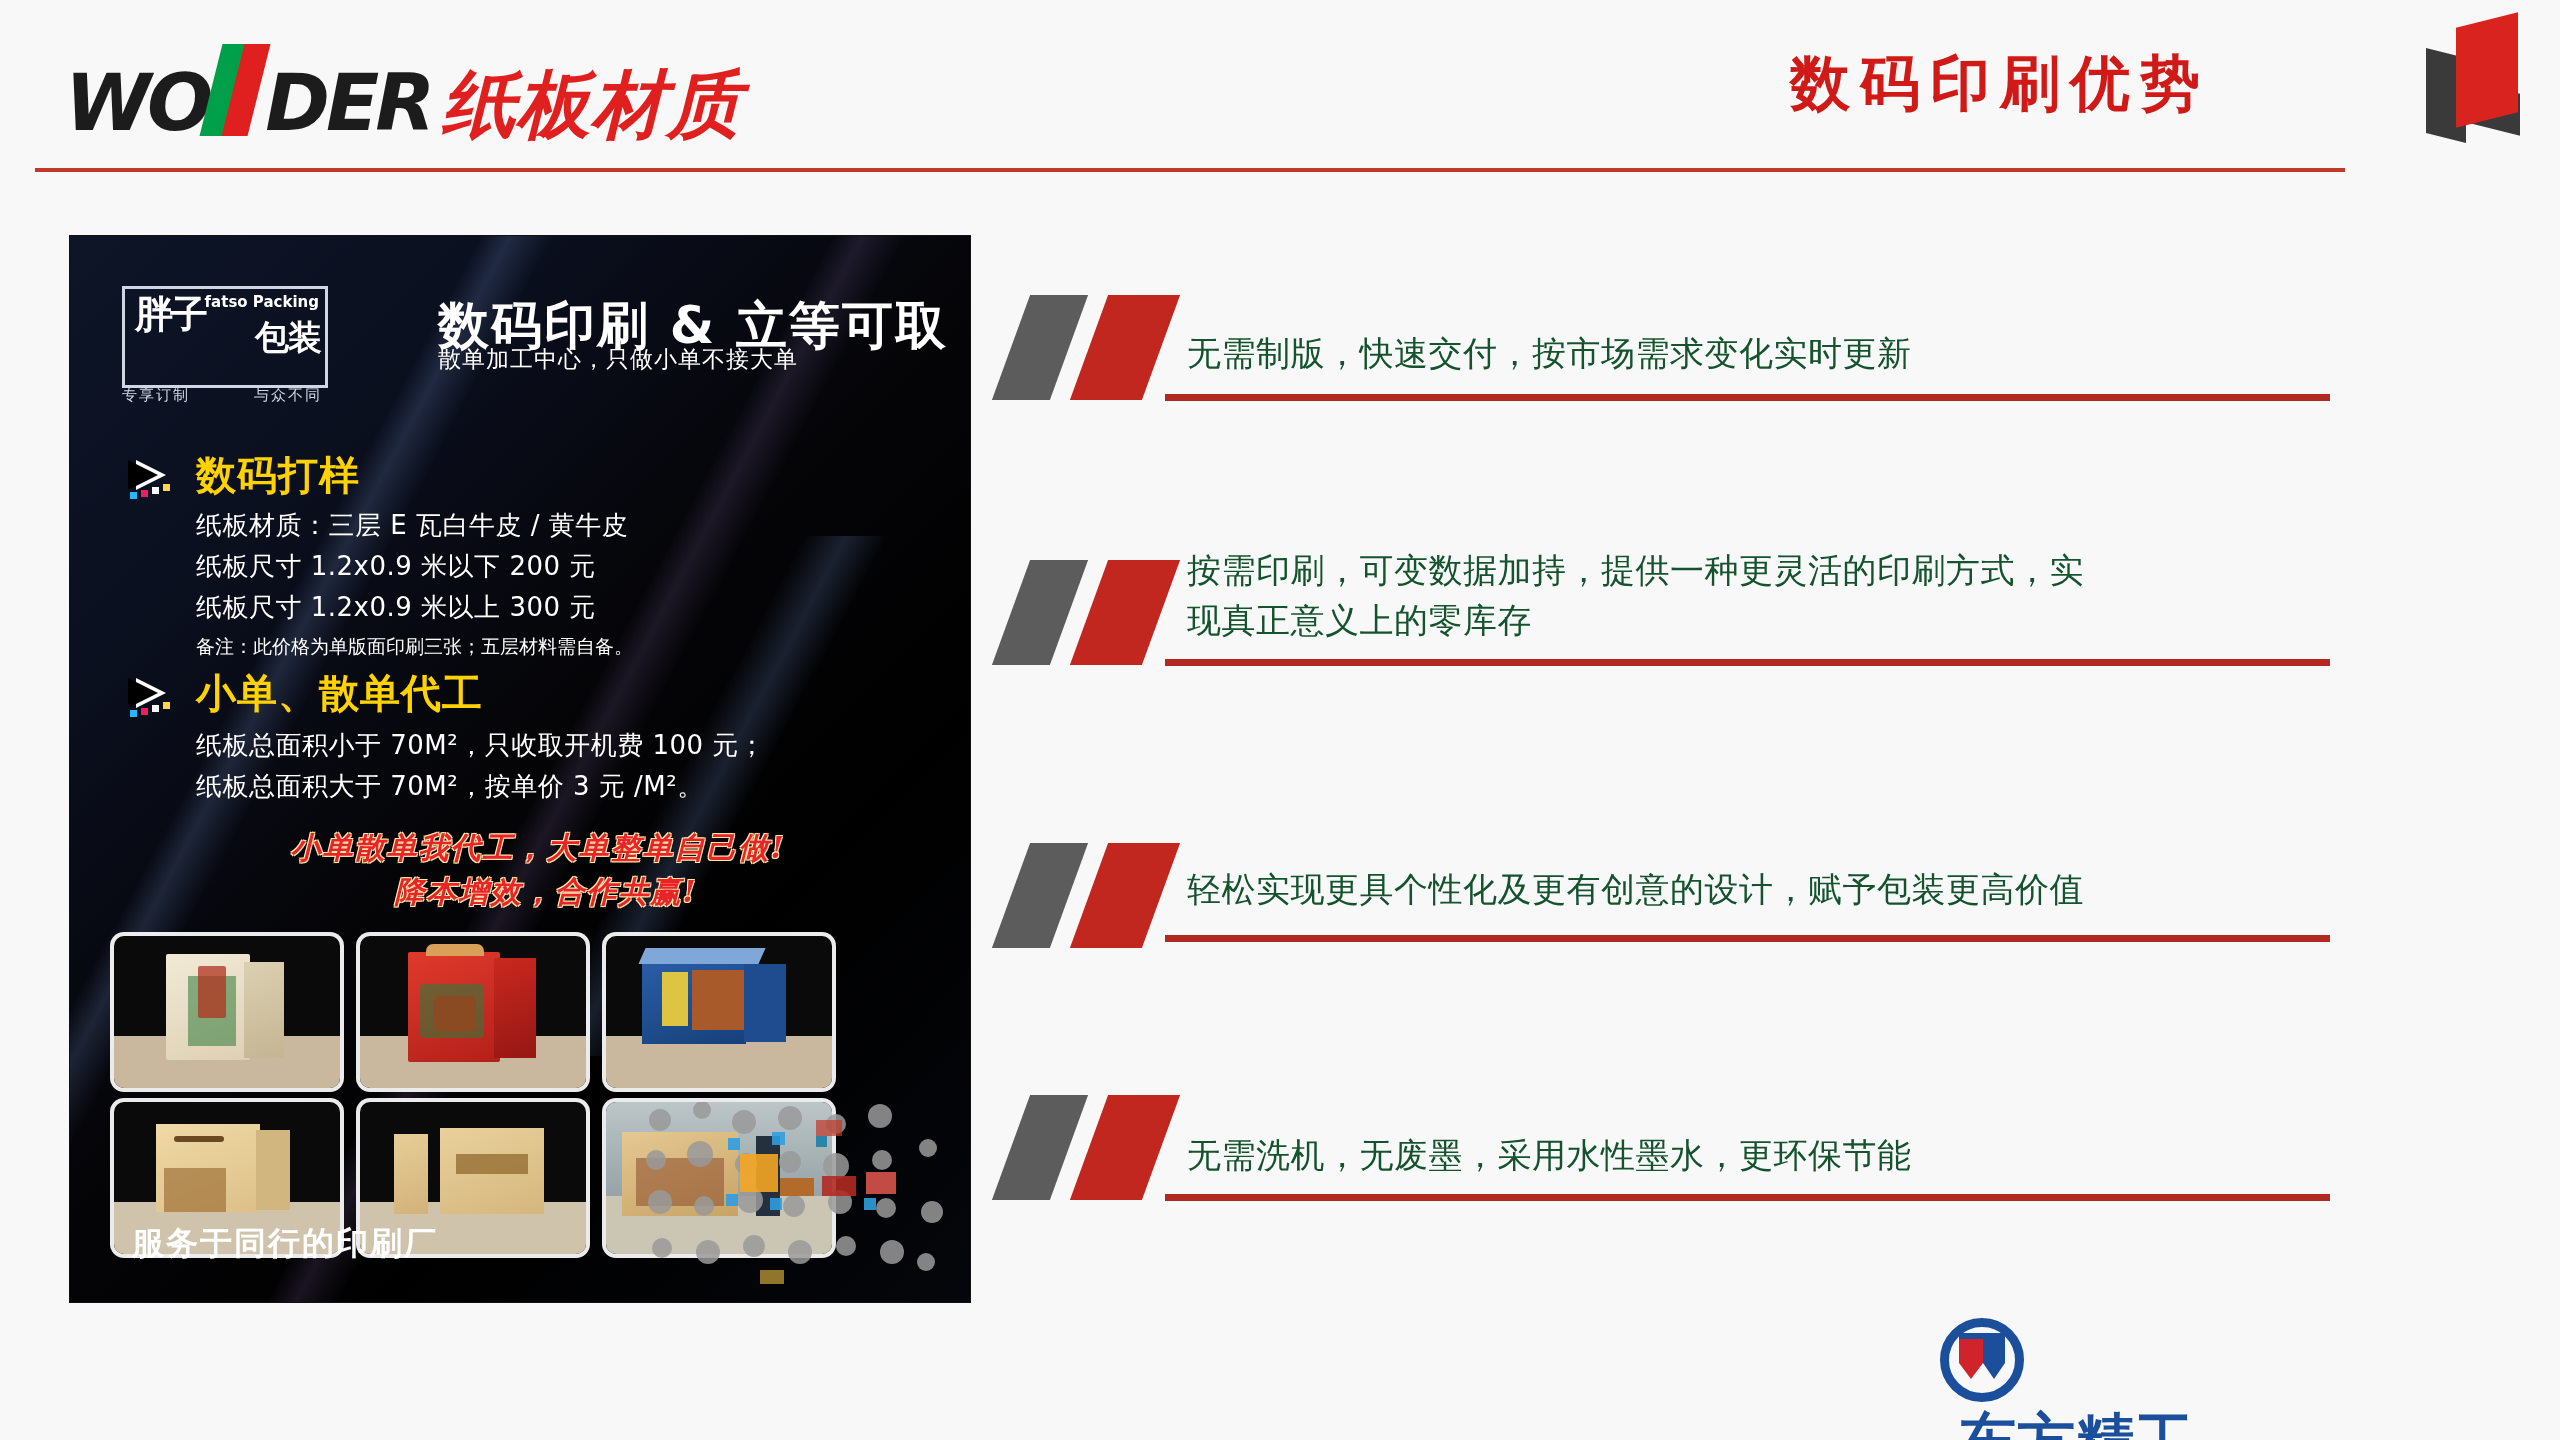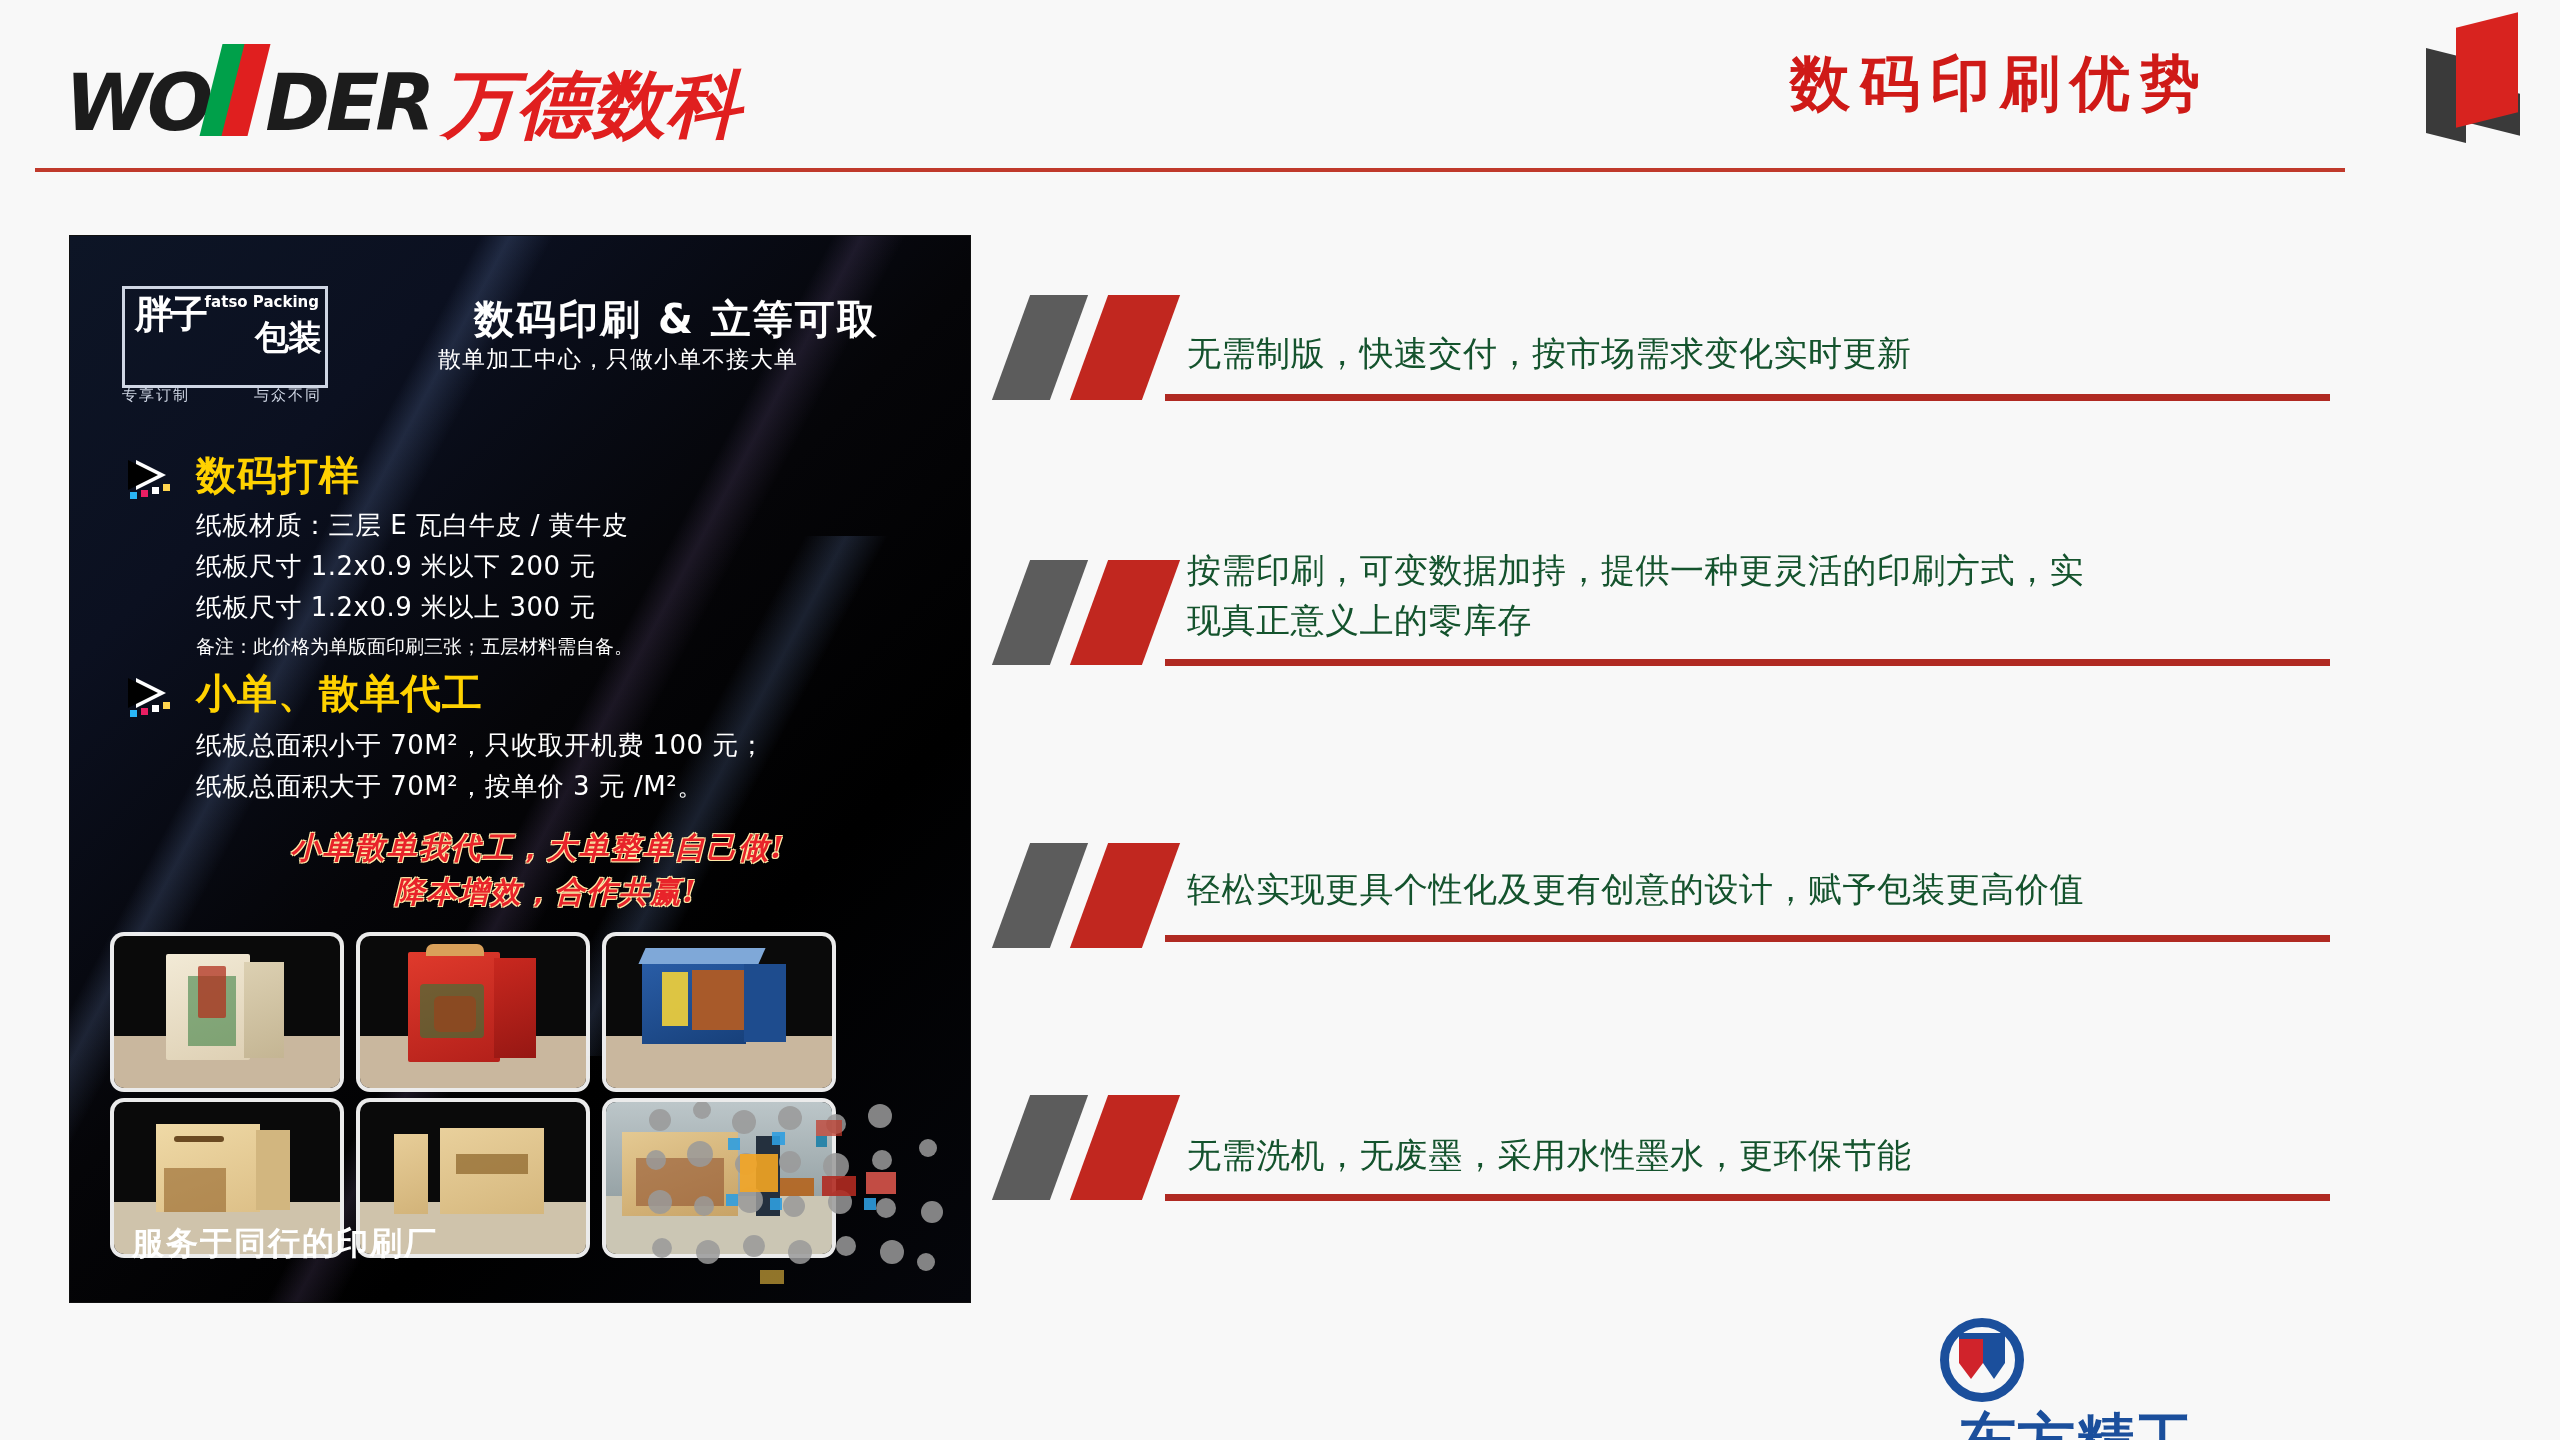--- a/index.html
+++ b/index.html
@@ -100,22 +100,22 @@
     font-family:"DejaVu Sans",sans-serif;letter-spacing:-1px;
   }
   .poster-logo-sub{
     position:absolute;left:52px;top:150px;width:200px;
     display:flex;justify-content:space-between;
     color:#cfd6e4;font-size:15px;letter-spacing:2px;
     font-family:"DejaVu Sans",sans-serif;
   }
   .poster-head-main{
     position:absolute;left:368px;top:56px;
-    color:#fff;font-size:40px;font-weight:900;letter-spacing:2px;
-    font-family:"DejaVu Sans",sans-serif;white-space:nowrap;margin-left:36px;
+    color:#fff;font-size:51px;font-weight:900;letter-spacing:2px;
+    font-family:"DejaVu Sans",sans-serif;white-space:nowrap;
   }
   .poster-head-sub{
     position:absolute;left:368px;top:108px;
     color:#fff;font-size:23px;letter-spacing:1px;
     font-family:"DejaVu Sans",sans-serif;white-space:nowrap;
   }
 
   
   .sec-arrow{
     position:absolute;width:62px;height:50px;
@@ -211,21 +211,21 @@
 
 <div id="slide-header">
 
   <div class="logo-wonder">
     <span class="logo-wo">WO</span>
     <span class="logo-n">
       <span class="half-g"></span>
         <span class="half-r"></span>
     </span>
     <span class="logo-der">DER</span>
-    <span class="logo-cn">万德数科</span>
+    <span class="logo-cn">纸板材质</span>
   </div>
 
   <div id="header-title">数码印刷优势</div>
   <div id="header-rule"></div>
 
   <div id="corner-mark">
     <span class="cm-dark"></span>
       <span class="cm-dark2"></span>
       <span class="cm-red"></span>
   </div>

